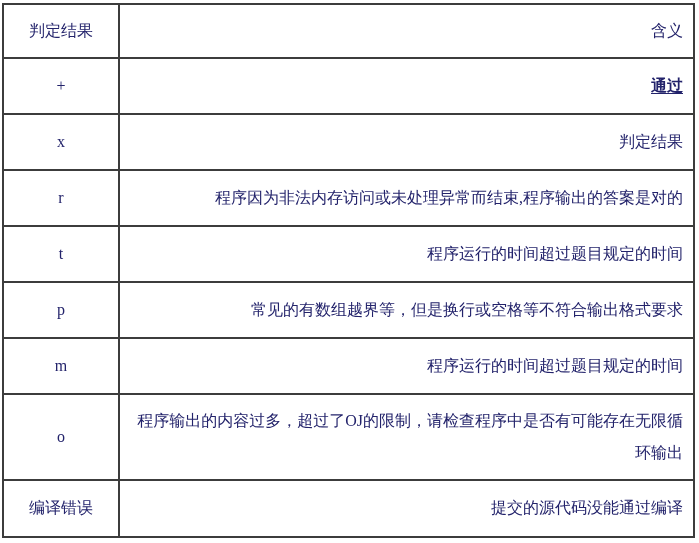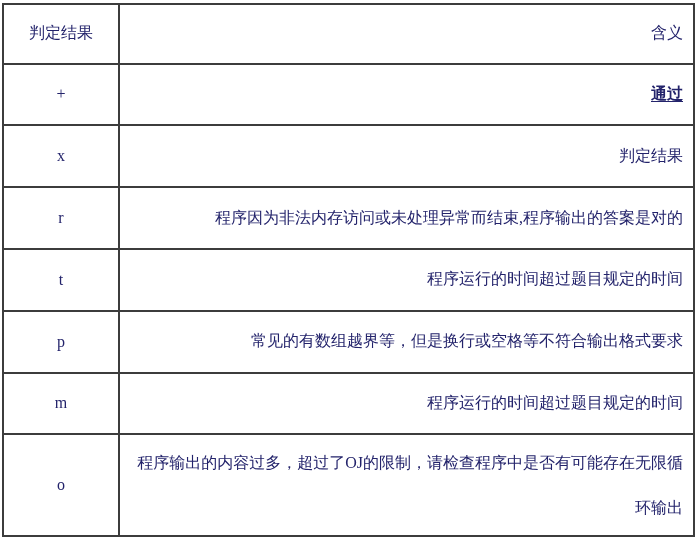--- a/index.html
+++ b/index.html
@@ -37,21 +37,21 @@
   td.meaning, th.meaning {
     text-align: right;
     padding-left: 7px;
     padding-right: 10px;
   }
   th.meaning { text-align: right; padding-left: 0; }
   tr.row-header  { height: 54px; }
   tr.row-normal  { height: 56px; }
   tr.row-tall    { height: 86px; }
   tr.row-last    { height: 57px; }
-  tr.row-tall td.meaning { line-height: 45px; }
+  tr.row-tall td.meaning { line-height: 32px; }
   .emph {
     font-weight: bold;
     text-decoration: underline;
     text-underline-offset: 2px;
   }
 </style>
 </head>
 <body>
 
 <div class="page">
@@ -86,15 +86,19 @@
         <td class="meaning">常见的有数组越界等，但是换行或空格等不符合输出格式要求</td>
       </tr>
       <tr class="row-normal">
         <td class="result">m</td>
         <td class="meaning">程序运行的时间超过题目规定的时间</td>
       </tr>
       <tr class="row-tall">
         <td class="result">o</td>
         <td class="meaning">程序输出的内容过多，超过了OJ的限制，请检查程序中是否有可能存在无限循环输出</td>
       </tr>
+      <tr class="row-last">
+        <td class="result">编译错误</td>
+        <td class="meaning">提交的源代码没能通过编译</td>
+      </tr>
     </tbody>
   </table>
 </div>
 
 </body></html>

